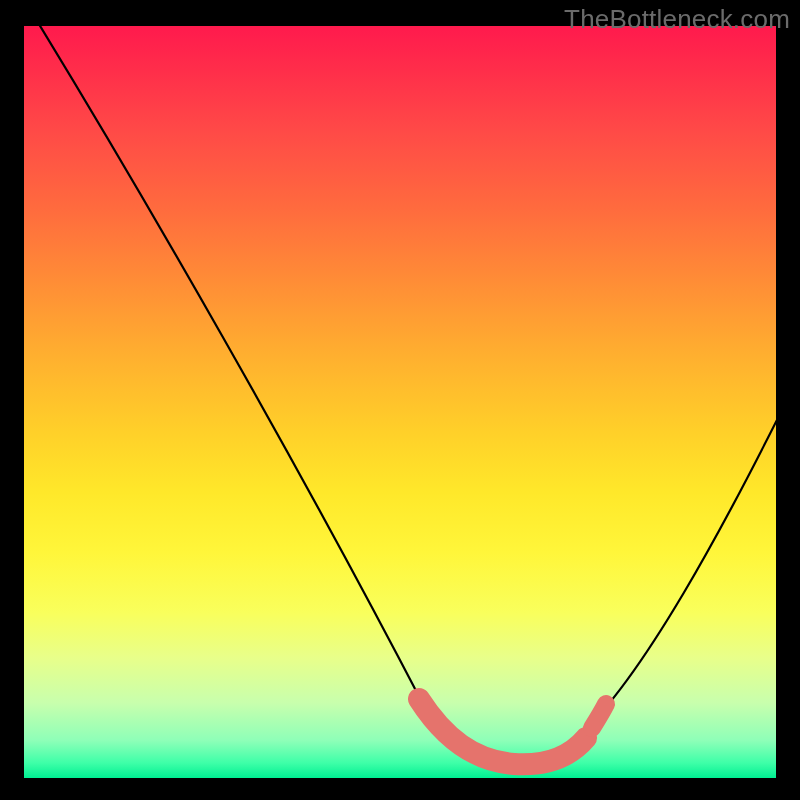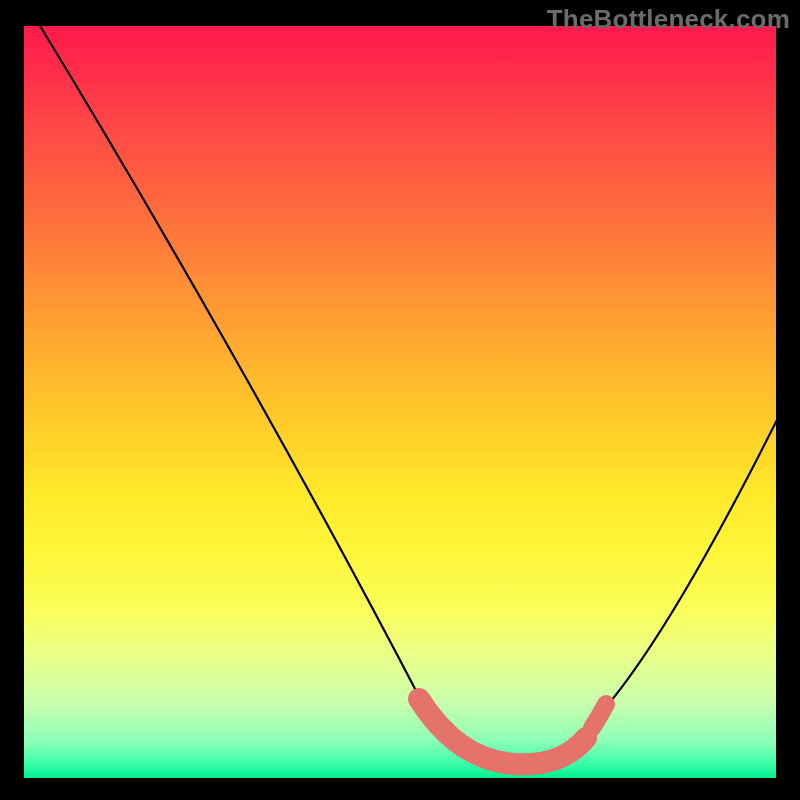--- a/index.html
+++ b/index.html
@@ -45,21 +45,21 @@
       #8effb8 95%,
       #3effa8 98%,
       #00ef92 100%
     );
   }
   .watermark {
     position: absolute;
     top: 4px;
     right: 10px;
     font-size: 26px;
-    font-weight: 700;
+    font-weight: 400;
     color: #6b6b6b;
     letter-spacing: 0.2px;
     user-select: none;
   }
   svg.curve {
     position: absolute;
     inset: 0;
   }
 </style>
 </head>

